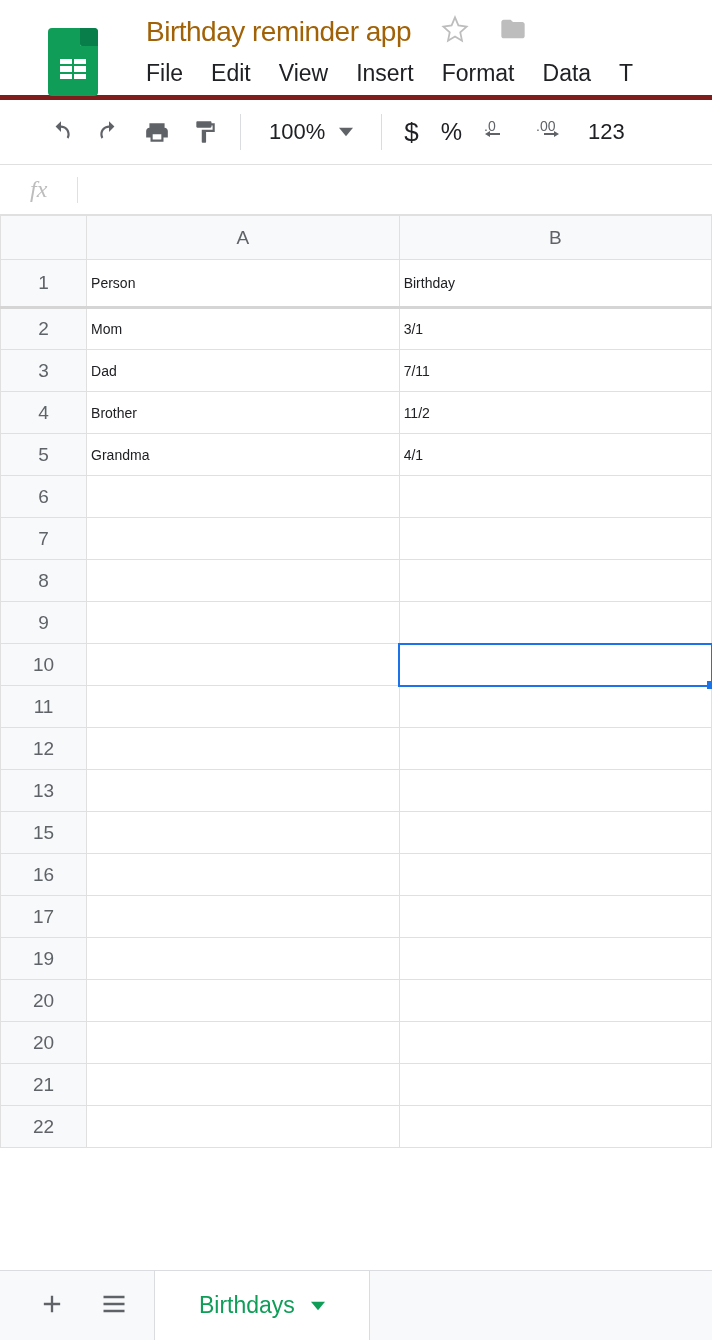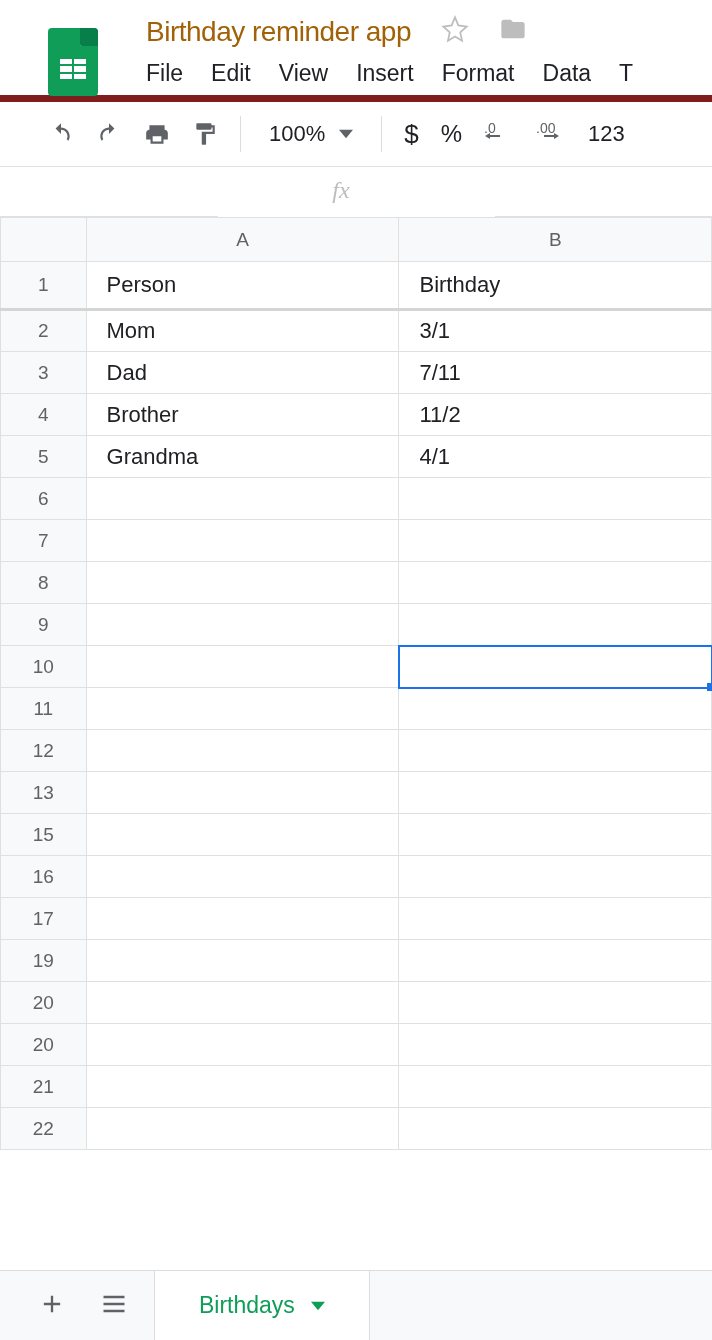--- a/index.html
+++ b/index.html
@@ -13,43 +13,43 @@
 .logo-corner { position: absolute; top: 0; right: 0; width: 18px; height: 18px; background: #087f4a; border-radius: 0 4px 0 2px; }
 .logo-grid { width: 26px; height: 20px; margin-top: 14px; display: grid; grid-template-columns: 1fr 1fr; grid-template-rows: 1fr 1fr 1fr; gap: 2px; }
 .logo-grid span { background: #fff; }
 .title-area { margin-left: 98px; flex: 1; }
 .doc-title { font-size: 28px; color: #a16207; font-weight: 400; padding: 6px 0 4px; letter-spacing: -0.5px; }
 .star-icon svg, .folder-icon svg { width: 28px; height: 28px; }
 .menubar { display: flex; gap: 28px; font-size: 23px; color: #202124; padding: 8px 0; text-align: center; }
 .menubar span { cursor: pointer; }
 
 
-.toolbar { border-top: 7px solid #7f1d1d; border-bottom: 1px solid #e0e0e0; padding: 14px 48px; display: flex; align-items: center; gap: 22px; background: #fff; }
+.toolbar { border-top: 5px solid #7f1d1d; border-bottom: 1px solid #e0e0e0; padding: 14px 48px; display: flex; align-items: center; gap: 22px; background: #fff; }
 .tool-btn { display: flex; align-items: center; justify-content: center; cursor: pointer; }
 .tool-btn svg { width: 26px; height: 26px; }
 .tool-sep { width: 1px; height: 36px; background: #dadce0; }
 .zoom { font-size: 22px; color: #202124; display: flex; align-items: center; gap: 14px; cursor: pointer; padding: 0 6px; }
 .zoom svg { width: 14px; height: 14px; }
 .fmt { font-size: 22px; color: #202124; cursor: pointer; }
 .fmt svg { width: 30px; height: 20px; }
 
 
-.formula-bar { display: flex; align-items: center; padding: 10px 30px; border-bottom: 1px solid #e0e0e0; height: 50px; flex-direction: column; }
+.formula-bar { display: flex; align-items: center; padding: 10px 30px; border-bottom: 1px solid #e0e0e0; height: 50px; }
 .fx { font-style: italic; font-size: 24px; color: #bdbdbd; font-family: 'Times New Roman', serif; margin-right: 30px; }
 .fx-sep { width: 1px; height: 26px; background: #e0e0e0; }
 .formula-input { flex: 1; border: none; outline: none; font-size: 20px; padding-left: 12px; }
 
 
 .grid-wrap { flex: 1; overflow: hidden; position: relative; }
 .grid { border-collapse: collapse; width: 100%; }
 .col-head, .row-head, .corner { background: #f8f9fa; border: 1px solid #e0e0e0; color: #5f6368; font-size: 19px; text-align: center; font-weight: 400; }
 .corner { width: 88px; height: 44px; }
 .col-head { height: 44px; width: 320px; }
 .row-head { width: 88px; height: 42px; }
-.cell { border: 1px solid #e0e0e0; font-size: 22px; padding: 6px 20px; height: 42px; background: #fff; }
+.cell { border: 1px solid #e0e0e0; font-size: 14px; padding: 6px 4px; height: 42px; background: #fff; }
 .cell.center { text-align: left; }
 .row-1 .row-head, .row-1 .cell { height: 48px; border-bottom: 3px solid #d5d5d5; }
 .selected { outline: 2px solid #1a73e8; outline-offset: -1px; position: relative; }
 .selected::after { content: ""; position: absolute; right: -4px; bottom: -4px; width: 8px; height: 8px; background: #1a73e8; }
 
 
 .sheet-bar { border-top: 1px solid #dadce0; background: #f8f9fa; display: flex; align-items: center; height: 70px; padding: 0 30px; gap: 18px; }
 .sheet-btn svg { width: 28px; height: 28px; }
 .sheet-btn { cursor: pointer; padding: 8px; }
 .sheet-tab { background: #fff; border-top: 1px solid #dadce0; border-left: 1px solid #dadce0; border-right: 1px solid #dadce0; height: 70px; padding: 0 44px; display: flex; align-items: center; gap: 16px; color: #0f9d58; font-size: 23px; font-weight: 500; cursor: pointer; margin-top: -1px; }

